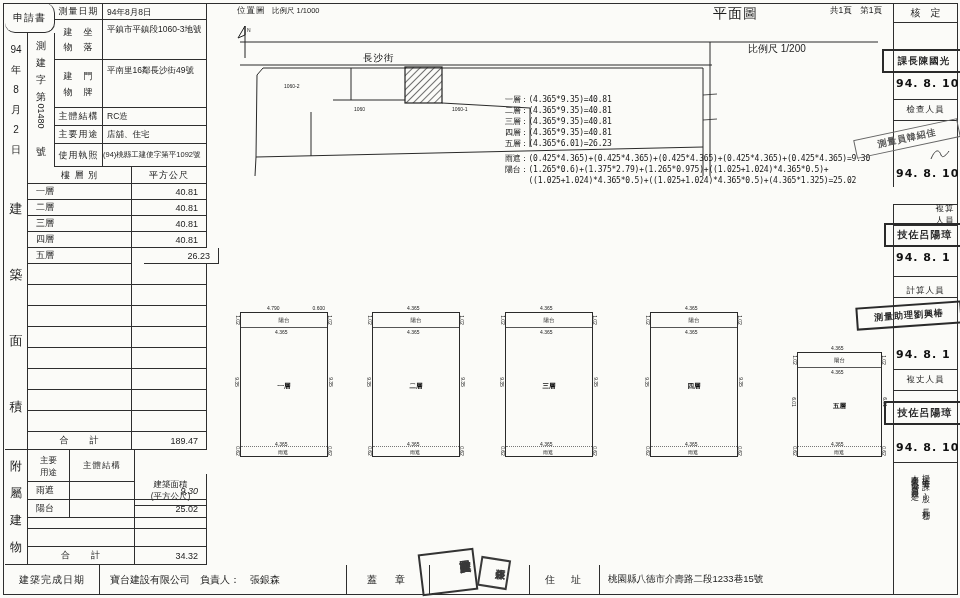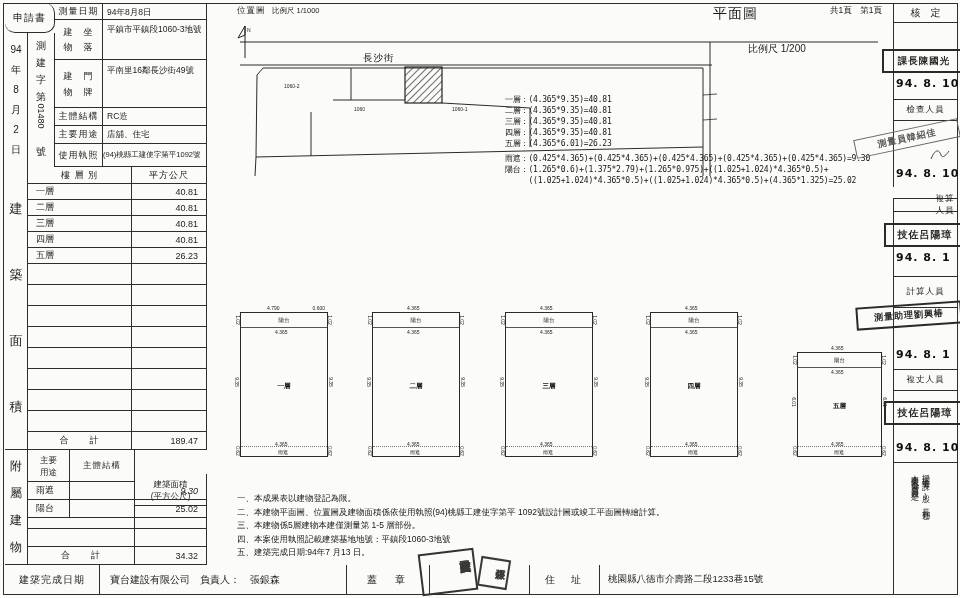--- a/index.html
+++ b/index.html
@@ -130,21 +130,21 @@
     </div>
   <div class="abs br bb rowlbl" style="left:28px;top:232px;width:104px;height:16px;">
       <span>四層</span>
     </div>
   <div class="abs br bb num" style="left:132px;top:232px;width:75px;height:16px;">
       <span>40.81</span>
     </div>
   <div class="abs br bb rowlbl" style="left:28px;top:248px;width:104px;height:16px;">
       <span>五層</span>
     </div>
-  <div class="abs br bb num" style="left:132px;top:248px;width:75px;height:16px;">
+  <div class="abs br bb num" style="left:144px;top:248px;width:75px;height:16px;">
       <span>26.23</span>
     </div>
 
   <div class="abs br bb" style="left:28px;top:264px;width:104px;height:21px;"></div>
   <div class="abs br bb" style="left:132px;top:264px;width:75px;height:21px;"></div>
   <div class="abs br bb" style="left:28px;top:285px;width:104px;height:21px;"></div>
   <div class="abs br bb" style="left:132px;top:285px;width:75px;height:21px;"></div>
   <div class="abs br bb" style="left:28px;top:306px;width:104px;height:21px;"></div>
   <div class="abs br bb" style="left:132px;top:306px;width:75px;height:21px;"></div>
   <div class="abs br bb" style="left:28px;top:327px;width:104px;height:21px;"></div>
@@ -369,27 +369,20 @@
     <span class="dim rot" style="top:46px;left:-9px;">6.01</span>
     <span class="dim rot" style="top:46px;right:-9px;">6.01</span>
     <span class="nm">五層</span>
     <div class="cstrip"></div>
     <span class="dim rot" style="bottom:2px;left:-8px;">0.62</span>
     <span class="dim rot" style="bottom:2px;right:-8px;">0.62</span>
     <span class="dim" style="bottom:9px;left:33px;">4.365</span>
     <span class="dim" style="bottom:1px;left:36px;">雨遮</span>
   </div>
 
-  <div class="abs" style="left:237px;top:492px;width:650px;overflow:hidden;">
-    <div class="note">一、本成果表以建物登記為限。</div>
-    <div class="note">二、本建物平面圖、位置圖及建物面積係依使用執照(94)桃縣工建使字第平 1092號設計圖或竣工平面圖轉繪計算。</div>
-    <div class="note">三、本建物係5層建物本建僅測量第 1-5 層部份。</div>
-    <div class="note">四、本案使用執照記載建築基地地號：平鎮段1060-3地號</div>
-    <div class="note">五、建築完成日期:94年7 月13 日。</div>
-  </div>
 
   <div class="abs bl bb ctr" style="left:893px;top:3px;width:64px;height:20px;font-size:10px;">
       <span>核　定</span>
     </div>
 
   <div class="abs bl" style="left:893px;top:23px;width:64px;height:76px;overflow:visible;">
     <div class="stampbox" style="left:-12px;top:26px;width:80px;height:20px;font-size:9.5px;">
         <span>課長陳國光</span>
       </div>
     <div class="stampdate" style="left:2px;top:54px;">94. 8. 10</div>
@@ -401,31 +394,31 @@
   <div class="abs bl" style="left:893px;top:121px;width:64px;height:66px;overflow:visible;">
     <div class="stampbox" style="left:-40px;top:8px;width:104px;height:17px;font-size:9px;border-width:1px;color:#555;border-color:#666;transform:rotate(-12deg);">
         <span>測量員韓紹佳</span>
       </div>
     <svg style="position:absolute;right:6px;top:26px;" width="22" height="14" viewBox="0 0 22 14">
         <path d="M2,12 C6,2 10,2 12,8 C13,11 16,10 20,4" fill="none" stroke="#444" stroke-width="1"></path>
       </svg>
     <div class="stampdate" style="left:2px;top:46px;">94. 8. 10</div>
   </div>
 
-  <div class="abs bl bt bb ctr lbl" style="left:893px;top:198px;width:64px;height:14px;font-size:8.5px;padding-left:39px;">
+  <div class="abs bl bt bb ctr lbl" style="left:893px;top:204px;width:64px;height:22px;font-size:8.5px;padding-left:39px;">
       <span>複算人員</span>
     </div>
   <div class="abs bl" style="left:893px;top:209px;width:64px;height:67px;overflow:visible;">
     <div class="stampbox" style="left:-10px;top:14px;width:78px;height:20px;font-size:10px;">
         <span>技佐呂陽璋</span>
       </div>
     <div class="stampdate" style="left:2px;top:42px;">94. 8. 1</div>
   </div>
 
-  <div class="abs bl bt bb ctr lbl" style="left:893px;top:276px;width:64px;height:32px;font-size:8.5px;">
+  <div class="abs bl bt bb ctr lbl" style="left:893px;top:276px;width:64px;height:22px;font-size:8.5px;align-items:flex-end;">
       <span>計算人員</span>
     </div>
   <div class="abs bl" style="left:893px;top:298px;width:64px;height:71px;overflow:visible;">
     <div class="stampbox" style="left:-38px;top:6px;width:102px;height:19px;font-size:9px;transform:rotate(-4deg);">
         <span>測量助理劉興椿</span>
       </div>
     <div class="stampdate" style="left:2px;top:50px;">94. 8. 1</div>
   </div>
 
   <div class="abs bl bt bb ctr lbl" style="left:893px;top:369px;width:64px;height:22px;font-size:8.5px;">

